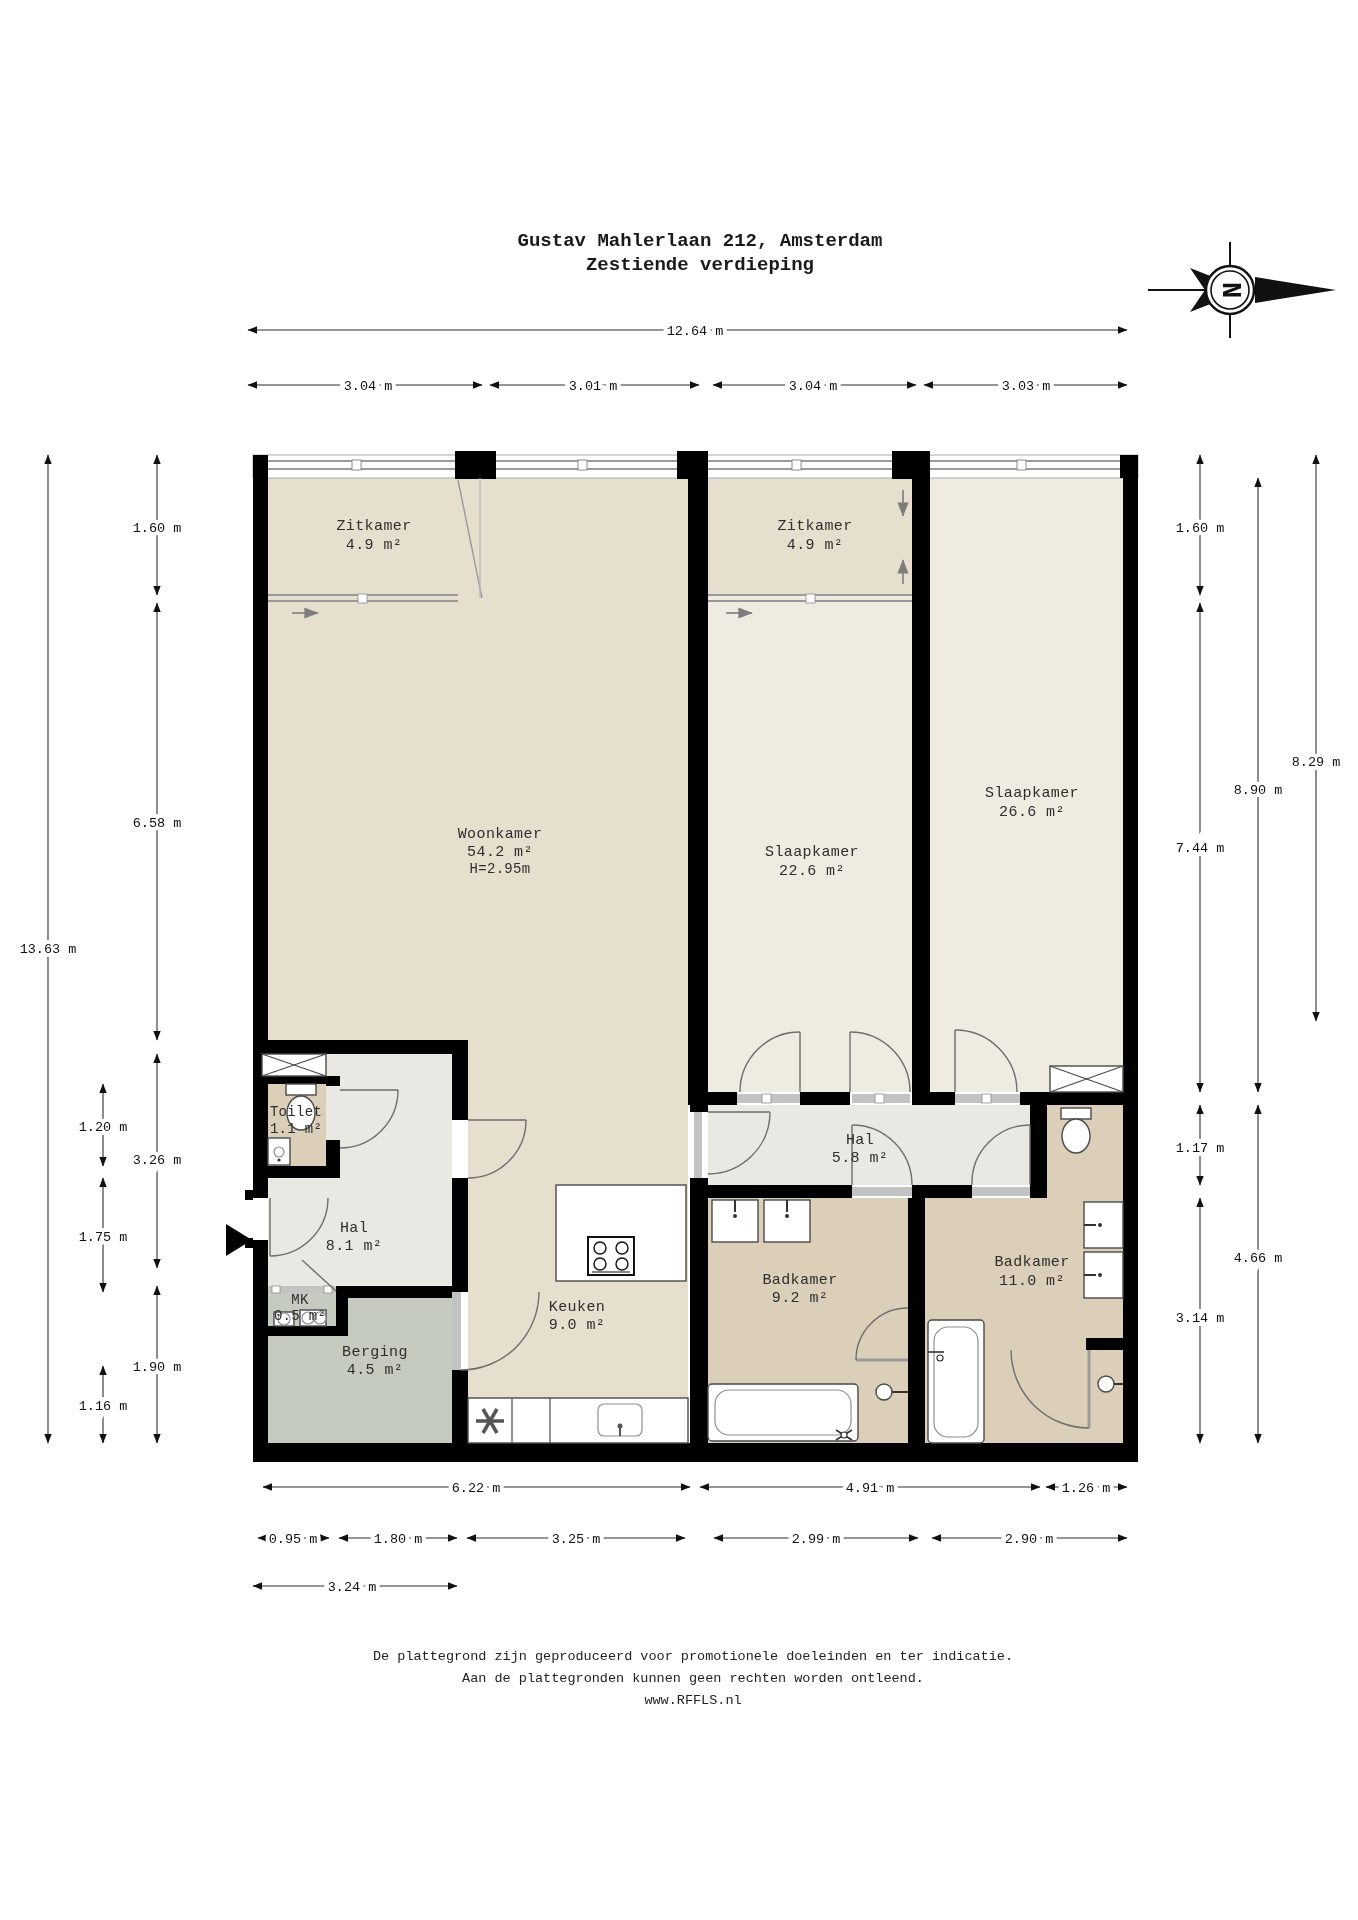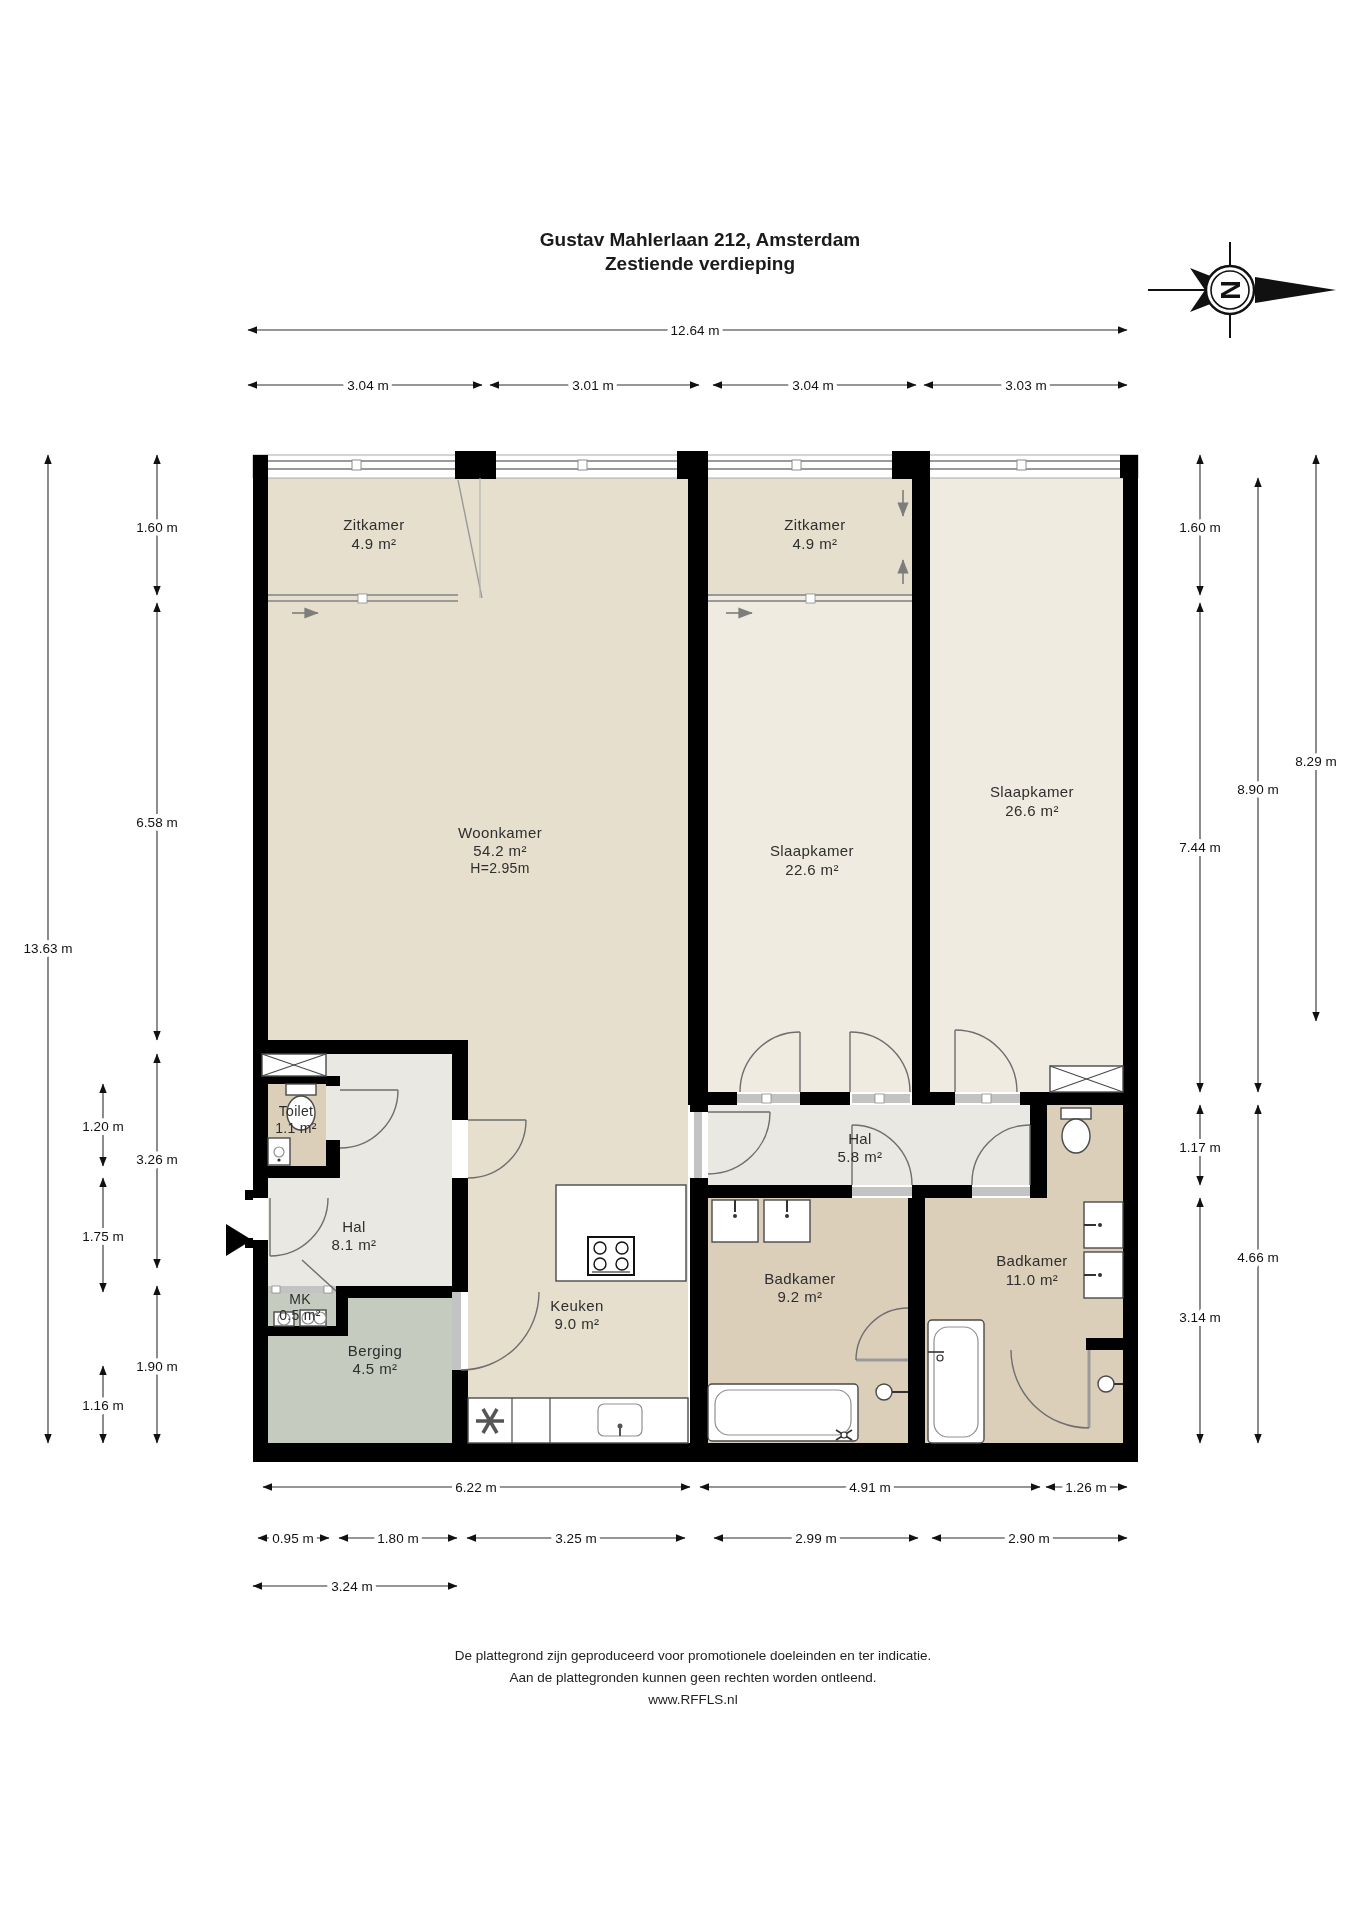--- a/index.html
+++ b/index.html
@@ -1,17 +1,17 @@
 <!DOCTYPE html>
 <html><head>
 <meta charset="utf-8">
 <style>
   html,body{margin:0;padding:0;background:#fff;}
   #canvas{position:relative;width:1358px;height:1920px;background:#ffffff;overflow:hidden;
-          font-family:Liberation Sans, sans-serif;}
+          font-family:Liberation Mono, monospace;}
   svg{position:absolute;left:0;top:0;}
   .wall{fill:#000000;}
   .window-line{stroke:#9a9a9a;stroke-width:2;fill:none;}
   .mullion{fill:#ffffff;stroke:#8c8c8c;stroke-width:1;}
   .floor-living{fill:#e7dfce;}
   .floor-bedroom{fill:#efebe0;}
   .floor-bath{fill:#dccfba;}
   .floor-hall{fill:#eae8e2;}
   .floor-storage{fill:#c6cbc0;}
   .fixture{fill:#ffffff;stroke:#4a4a4a;stroke-width:1.4;}

